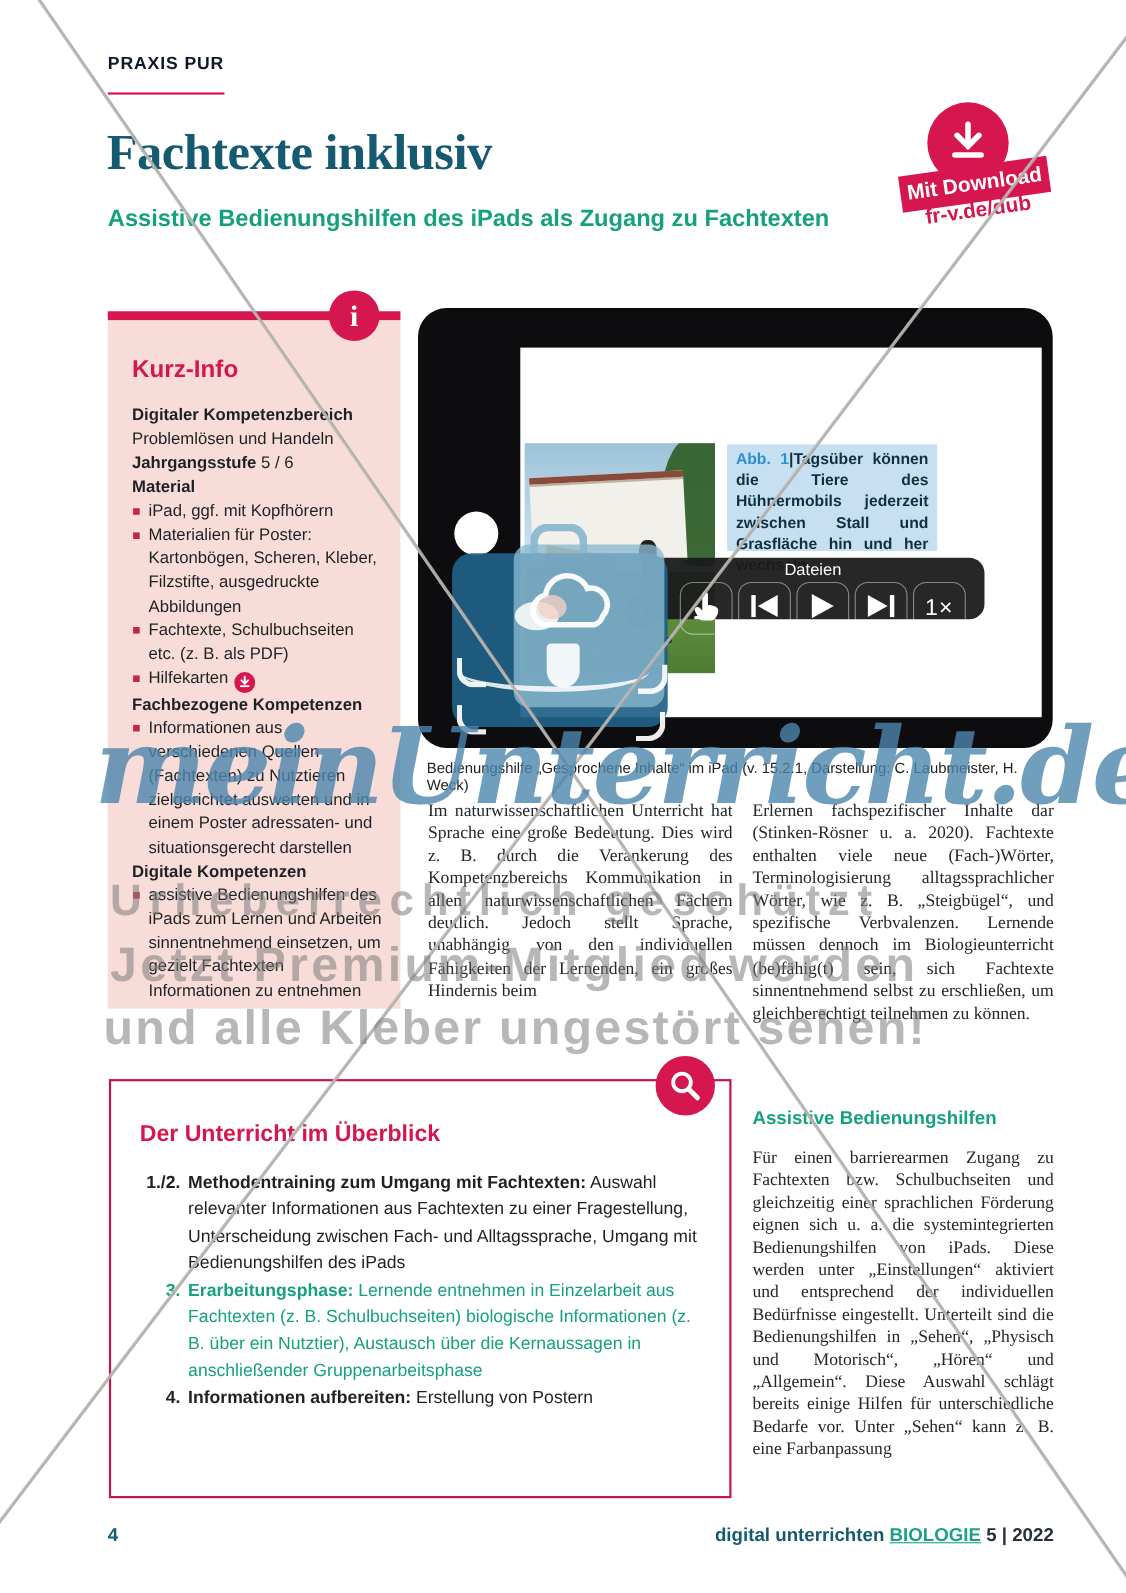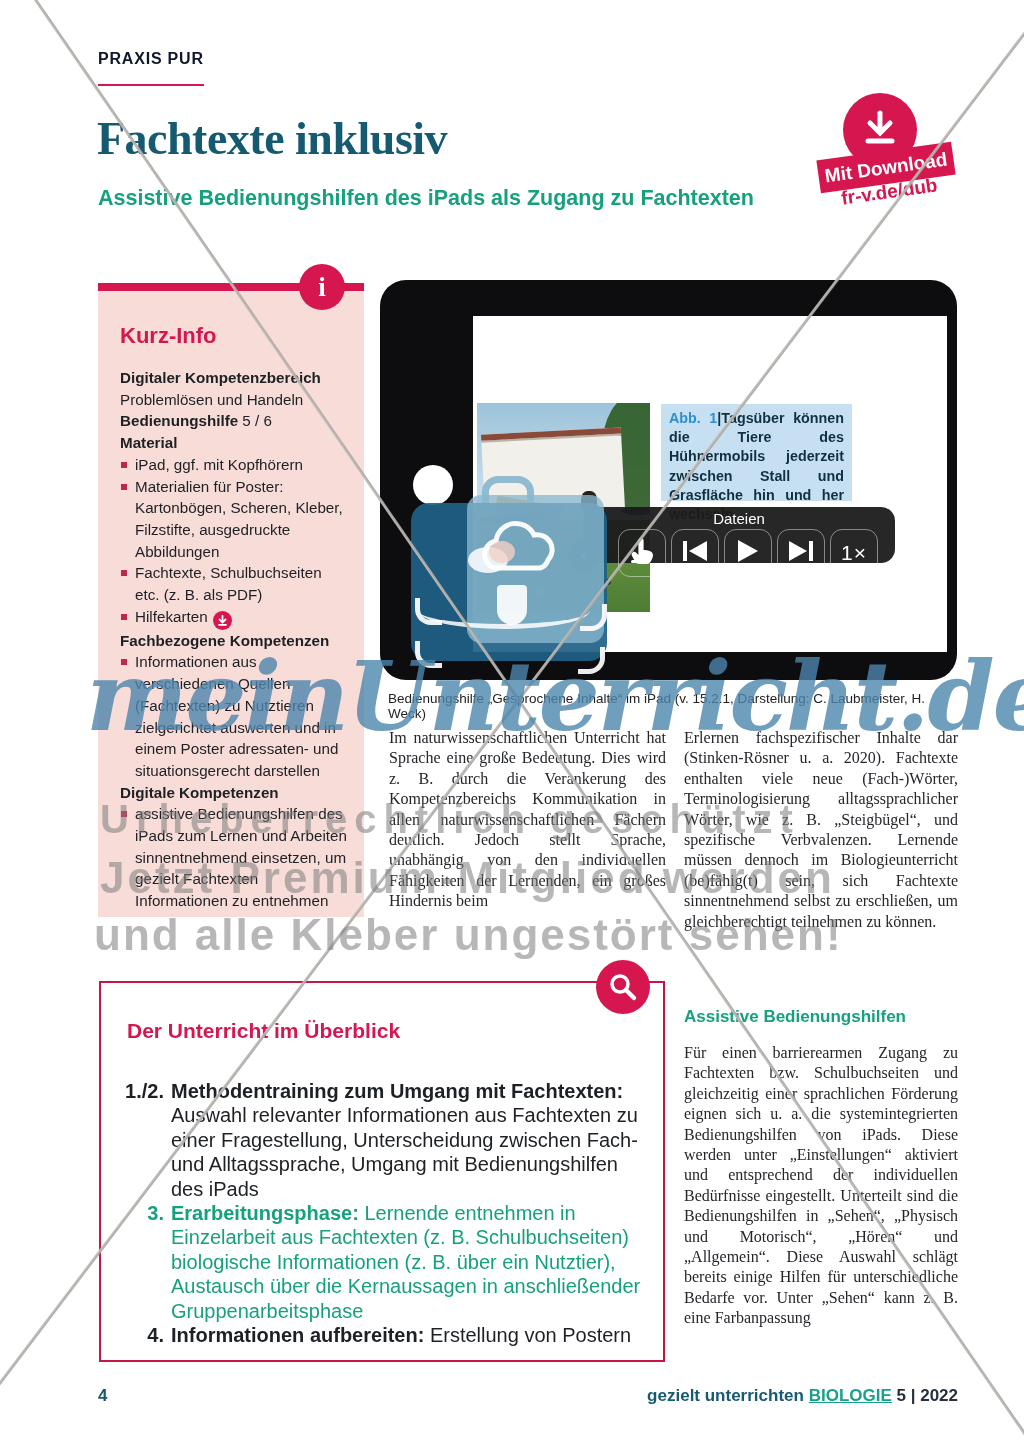--- a/index.html
+++ b/index.html
@@ -107,21 +107,21 @@
   .col2{left:684px;top:728px;width:274px;}
   .col3{left:684px;top:1043px;width:274px;}
   .sec-h{position:absolute;left:684px;top:1007px;font-size:17px;font-weight:bold;color:#16a17e;}
 
   
   .overview{position:absolute;left:99px;top:981px;width:566px;height:381px;background:#fff;
             border:2.5px solid #c21747;box-sizing:border-box;z-index:6;}
   .ov-circle{position:absolute;left:495px;top:-23px;width:54px;height:54px;border-radius:50%;background:#d6164e;
              display:flex;align-items:center;justify-content:center;}
   .ov-title{position:absolute;left:26px;top:36px;font-size:21px;font-weight:bold;color:#d6164e;}
-  .ov-list{position:absolute;left:18px;top:96px;width:528px;font-size:20px;line-height:24.4px;color:#1d2024;}
+  .ov-list{position:absolute;left:18px;top:81px;width:528px;font-size:16px;line-height:24.4px;color:#1d2024;}
   .ov-row{display:flex;}
   .ov-num{width:52px;text-align:right;font-weight:bold;flex:none;padding-right:7px;box-sizing:border-box;}
   .ov-body{flex:1;}
   .ov-row.teal,.ov-row.teal .ov-num,.ov-row.teal b{color:#16a17e;}
 
   
   .pagenum{position:absolute;left:98px;top:1386px;font-size:17px;font-weight:bold;color:#155a70;}
   .brand{position:absolute;right:66px;top:1386px;font-size:17px;font-weight:bold;white-space:nowrap;}
   .brand .bd{color:#155a70;}
   .brand .bt2{color:#1aa089;text-decoration:underline;}
@@ -153,21 +153,21 @@
   <div class="badge-ribbon">Mit Download</div>
   <div class="badge-url">fr-v.de/dub</div>
 
   <div class="kurz">
     <div class="kurz-bar"></div>
     <div class="kurz-info-circle">i</div>
     <div class="kurz-title">Kurz-Info</div>
     <div class="kurz-list">
         <div class="ki-h">Digitaler Kompetenzbereich</div>
         <div>Problemlösen und Handeln</div>
-        <div><b>Bedienungshilfe</b> 5 / 6</div>
+        <div><b>Jahrgangsstufe</b> 5 / 6</div>
         <div class="ki-h">Material</div>
         <div class="ki-b">
           <span class="dot"></span>
           <span class="bt">iPad, ggf. mit Kopfhörern</span>
         </div>
         <div class="ki-b">
           <span class="dot"></span>
           <span class="bt">Materialien für Poster: Kartonbögen, Scheren, Kleber, Filzstifte, ausgedruckte Abbildungen</span>
         </div>
         <div class="ki-b">
@@ -303,18 +303,18 @@
       </div>
   </div>
 
   <div class="wm-script">meinUnterricht.de</div>
   <div class="wm-gray wm-g1">Urheberrechtlich geschützt</div>
   <div class="wm-gray wm-g2">Jetzt Premium-Mitglied werden</div>
   <div class="wm-gray wm-g3">und alle Kleber ungestört sehen!</div>
 
   <div class="pagenum">4</div>
   <div class="brand">
-    <span class="bd">gezielt unterrichten</span>
+    <span class="bd">digital unterrichten</span>
     <span class="bt2">BIOLOGIE</span>
     <span class="bi">5 | 2022</span>
   </div>
 
 </div>
 
 </body></html>

